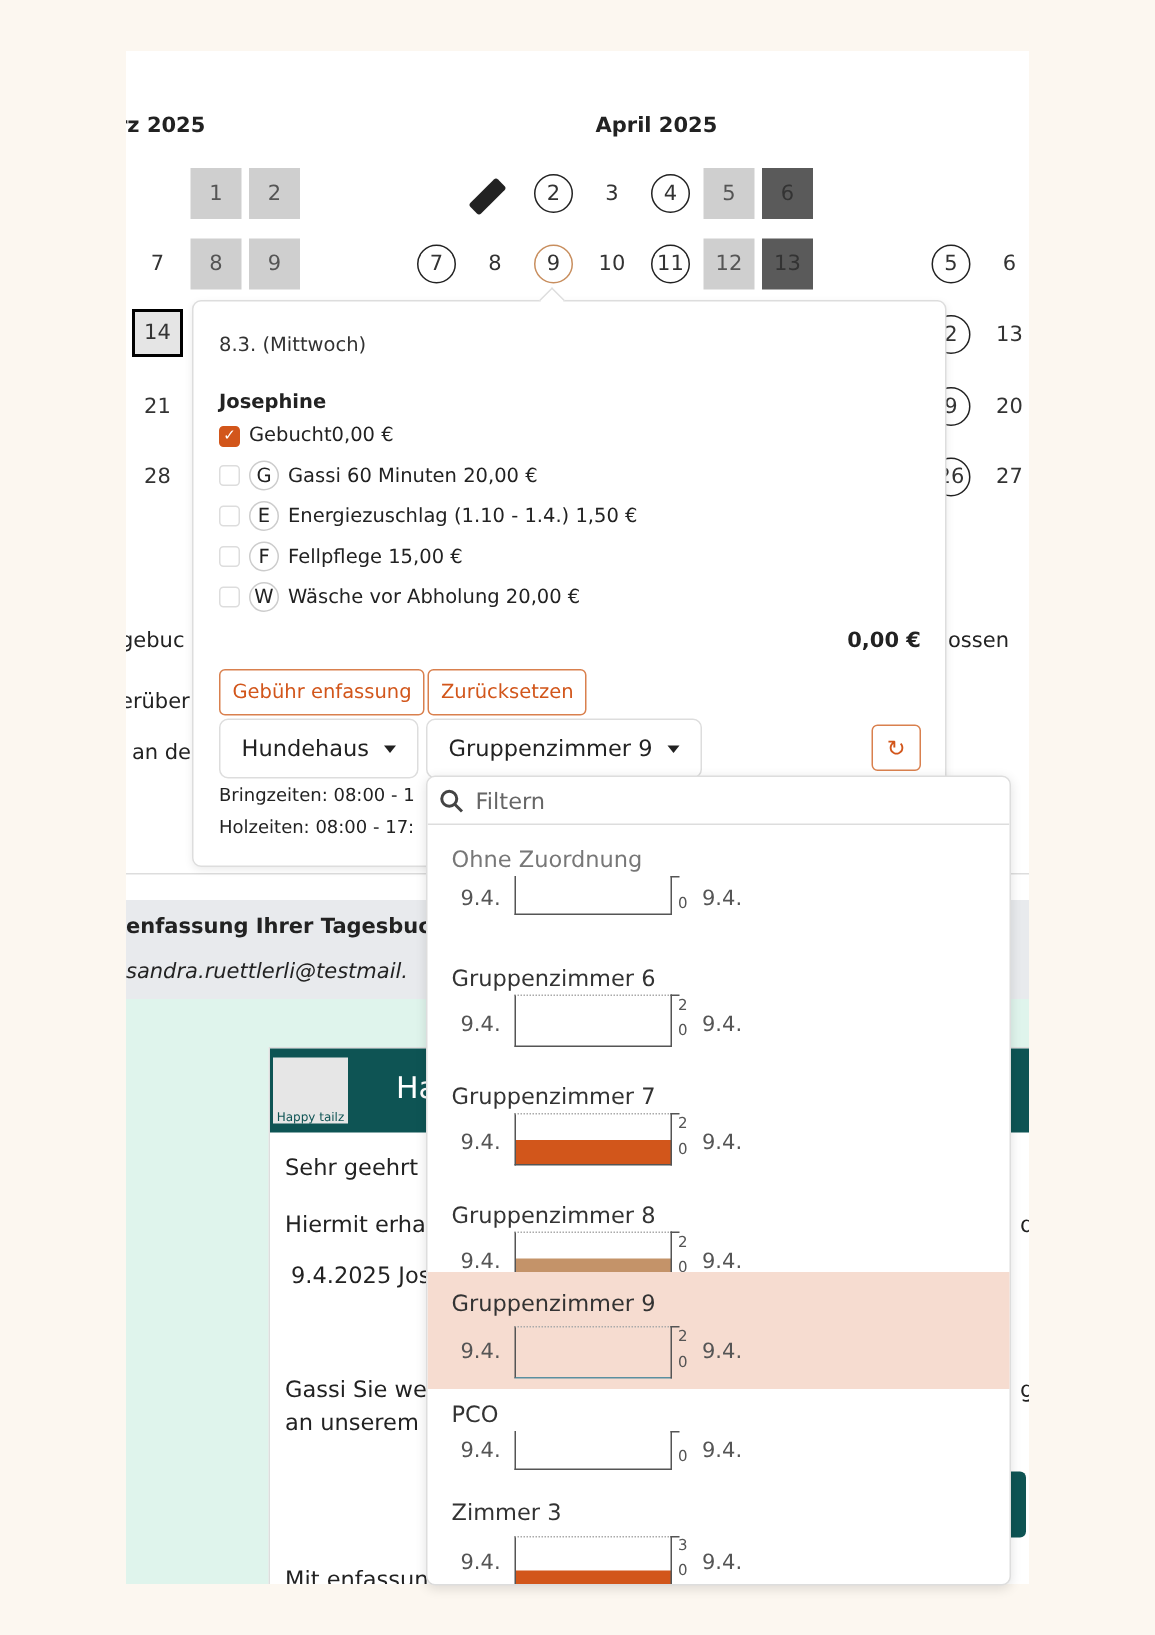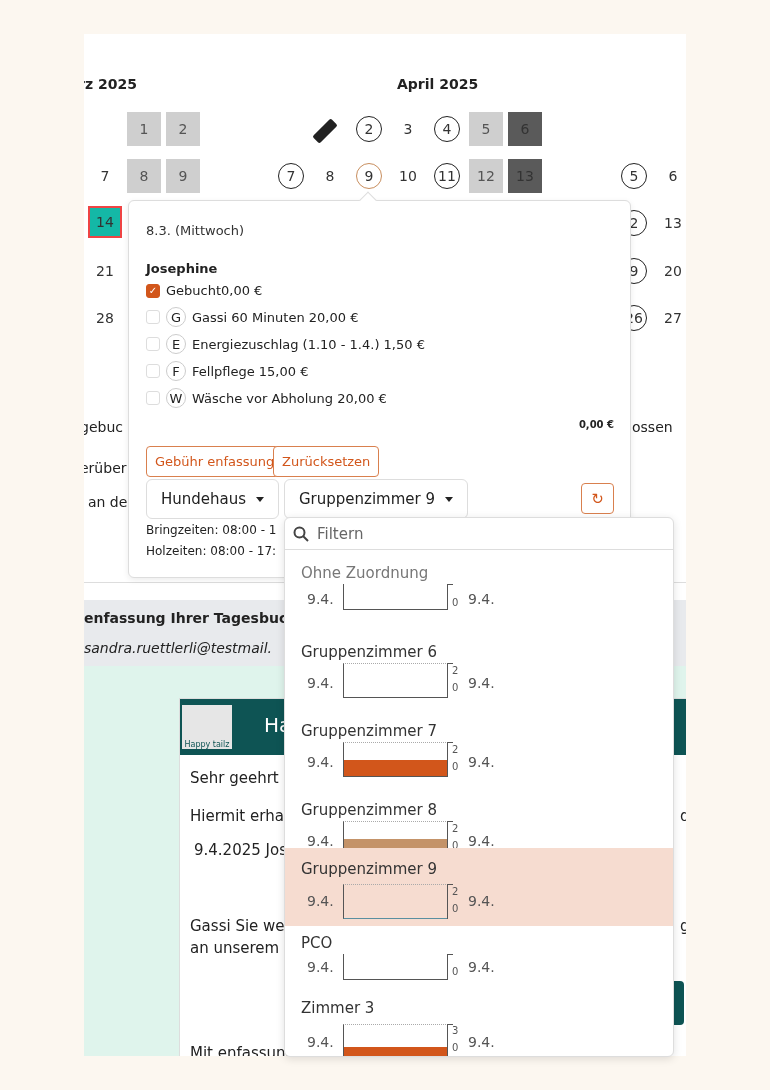--- a/index.html
+++ b/index.html
@@ -2,39 +2,39 @@
 <html><head>
 <meta charset="utf-8">
 <style>
 *{box-sizing:border-box;margin:0;padding:0}
 body{width:770px;height:1090px;background:#fcf7f0;font-family:"DejaVu Sans","Liberation Sans",sans-serif;position:relative;overflow:hidden;color:#222}
 .page{position:absolute;left:84px;top:34px;width:602px;height:1022px;background:#fff;overflow:hidden}
 .month{position:absolute;font-weight:bold;font-size:14px;top:42px}
 .day{position:absolute;width:34px;height:34px;display:flex;align-items:center;justify-content:center;font-size:14px;color:#333}
 .day.gray{background:#cfcfcf;color:#555}
 .day.dark{background:#5a5a5a;color:#333}
-.day.today{background:#14b8a6;border:2px solid #ef4444}
+.day.today{background:#e5e5e5;border:2px solid #000000}
 .day.circ span{width:26px;height:26px;border:1.5px solid #222;border-radius:50%;display:flex;align-items:center;justify-content:center}
 .day.circ.sel span{border-color:#c88e5e}
 .bgtext{position:absolute;font-size:14px;color:#222;white-space:nowrap}
 .sep{position:absolute;left:0;width:602px;height:1px;background:#ddd}
 .emailhdr{position:absolute;left:0;top:566px;width:602px;height:66px;background:#e8eaed}
 .emailbody{position:absolute;left:0;top:632px;width:602px;height:400px;background:#dff4ec}
 .card{position:absolute;left:95px;top:664px;width:510px;height:400px;background:#fff;border:1px solid #ddd}
 .cardhdr{height:56px;background:#0e5454;position:relative}
 .logo{position:absolute;left:2px;top:6px;width:50px;height:44px;background:#e6e6e6;font-size:8px;color:#0e5454;display:flex;align-items:flex-end;justify-content:center}
 .popover{position:absolute;left:128px;top:200px;width:503px;height:378px;background:#fff;border:1px solid #ddd;border-radius:6px;box-shadow:0 2px 6px rgba(0,0,0,.08)}
 .popover .arrow{position:absolute;left:233px;top:-7px;width:12px;height:12px;background:#fff;border-left:1px solid #ddd;border-top:1px solid #ddd;transform:rotate(45deg)}
 .ptitle{position:absolute;left:17px;top:22px;font-size:13px;color:#333}
 .pname{position:absolute;left:17px;top:60px;font-size:13px;font-weight:bold}
 .opt{position:absolute;left:17px;font-size:13px;display:flex;align-items:center;gap:6px;color:#222;white-space:nowrap}
 .chk{width:14px;height:14px;border:1px solid #ddd;border-radius:3px;display:inline-block}
 .chk.on{background:#d2561b;border-color:#d2561b;color:#fff;font-size:10px;display:flex;align-items:center;justify-content:center}
 .letter{width:20px;height:20px;border:1px solid #ccc;border-radius:50%;display:inline-flex;align-items:center;justify-content:center;font-size:13px}
-.total{position:absolute;right:16px;top:218px;font-size:10px;font-weight:bold}
+.total{position:absolute;right:16px;top:218px;font-size:14px;font-weight:bold}
 .obtn{position:absolute;top:245px;height:31px;border:1px solid #d9804e;border-radius:4px;color:#d2561b;font-size:13px;display:flex;align-items:center;padding:0 8px;background:#fff}
 .sbtn{position:absolute;top:278px;height:40px;border:1px solid #ddd;border-radius:6px;font-size:15px;display:flex;align-items:center;padding:0 14px;gap:10px;background:#fff;color:#222}
 .caret{width:0;height:0;border-left:4px solid transparent;border-right:4px solid transparent;border-top:5px solid #222}
 .ibtn{position:absolute;left:452px;top:282px;width:33px;height:31px;border:1px solid #d9804e;border-radius:4px;color:#d2561b;display:flex;align-items:center;justify-content:center;font-size:15px}
 .ptime{position:absolute;left:17px;font-size:12px;color:#222;white-space:nowrap}
 .dropdown{position:absolute;left:284px;top:517px;width:390px;height:540px;background:#fff;border:1px solid #ddd;border-radius:6px;box-shadow:0 2px 8px rgba(0,0,0,.12);overflow:hidden}
 .filter{height:32px;border-bottom:1px solid #ddd;display:flex;align-items:center;padding-left:8px;gap:8px;font-size:15px;color:#666}
 .ditem{position:absolute;left:0;width:390px;height:79px}
 .ditem.active{background:#f6dcd0}
 .dname{position:absolute;left:16px;top:10px;font-size:15px;color:#333}
@@ -156,21 +156,21 @@
     <span class="letter">F</span>
     <span>Fellpflege 15,00 €</span>
   </div>
   <div class="opt" style="top:187px">
     <span class="chk"></span>
     <span class="letter">W</span>
     <span>Wäsche vor Abholung 20,00 €</span>
   </div>
   <div class="total">0,00 €</div>
   <div class="obtn" style="left:17px">Gebühr enfassung</div>
-  <div class="obtn" style="left:144px">Zurücksetzen</div>
+  <div class="obtn" style="left:156px">Zurücksetzen</div>
   <div class="sbtn" style="left:17px">
     <span>Hundehaus</span>
     <span class="caret"></span>
   </div>
   <div class="sbtn" style="left:155px">
     <span>Gruppenzimmer 9</span>
     <span class="caret"></span>
   </div>
   <div class="ibtn">
       <span>↻</span>

